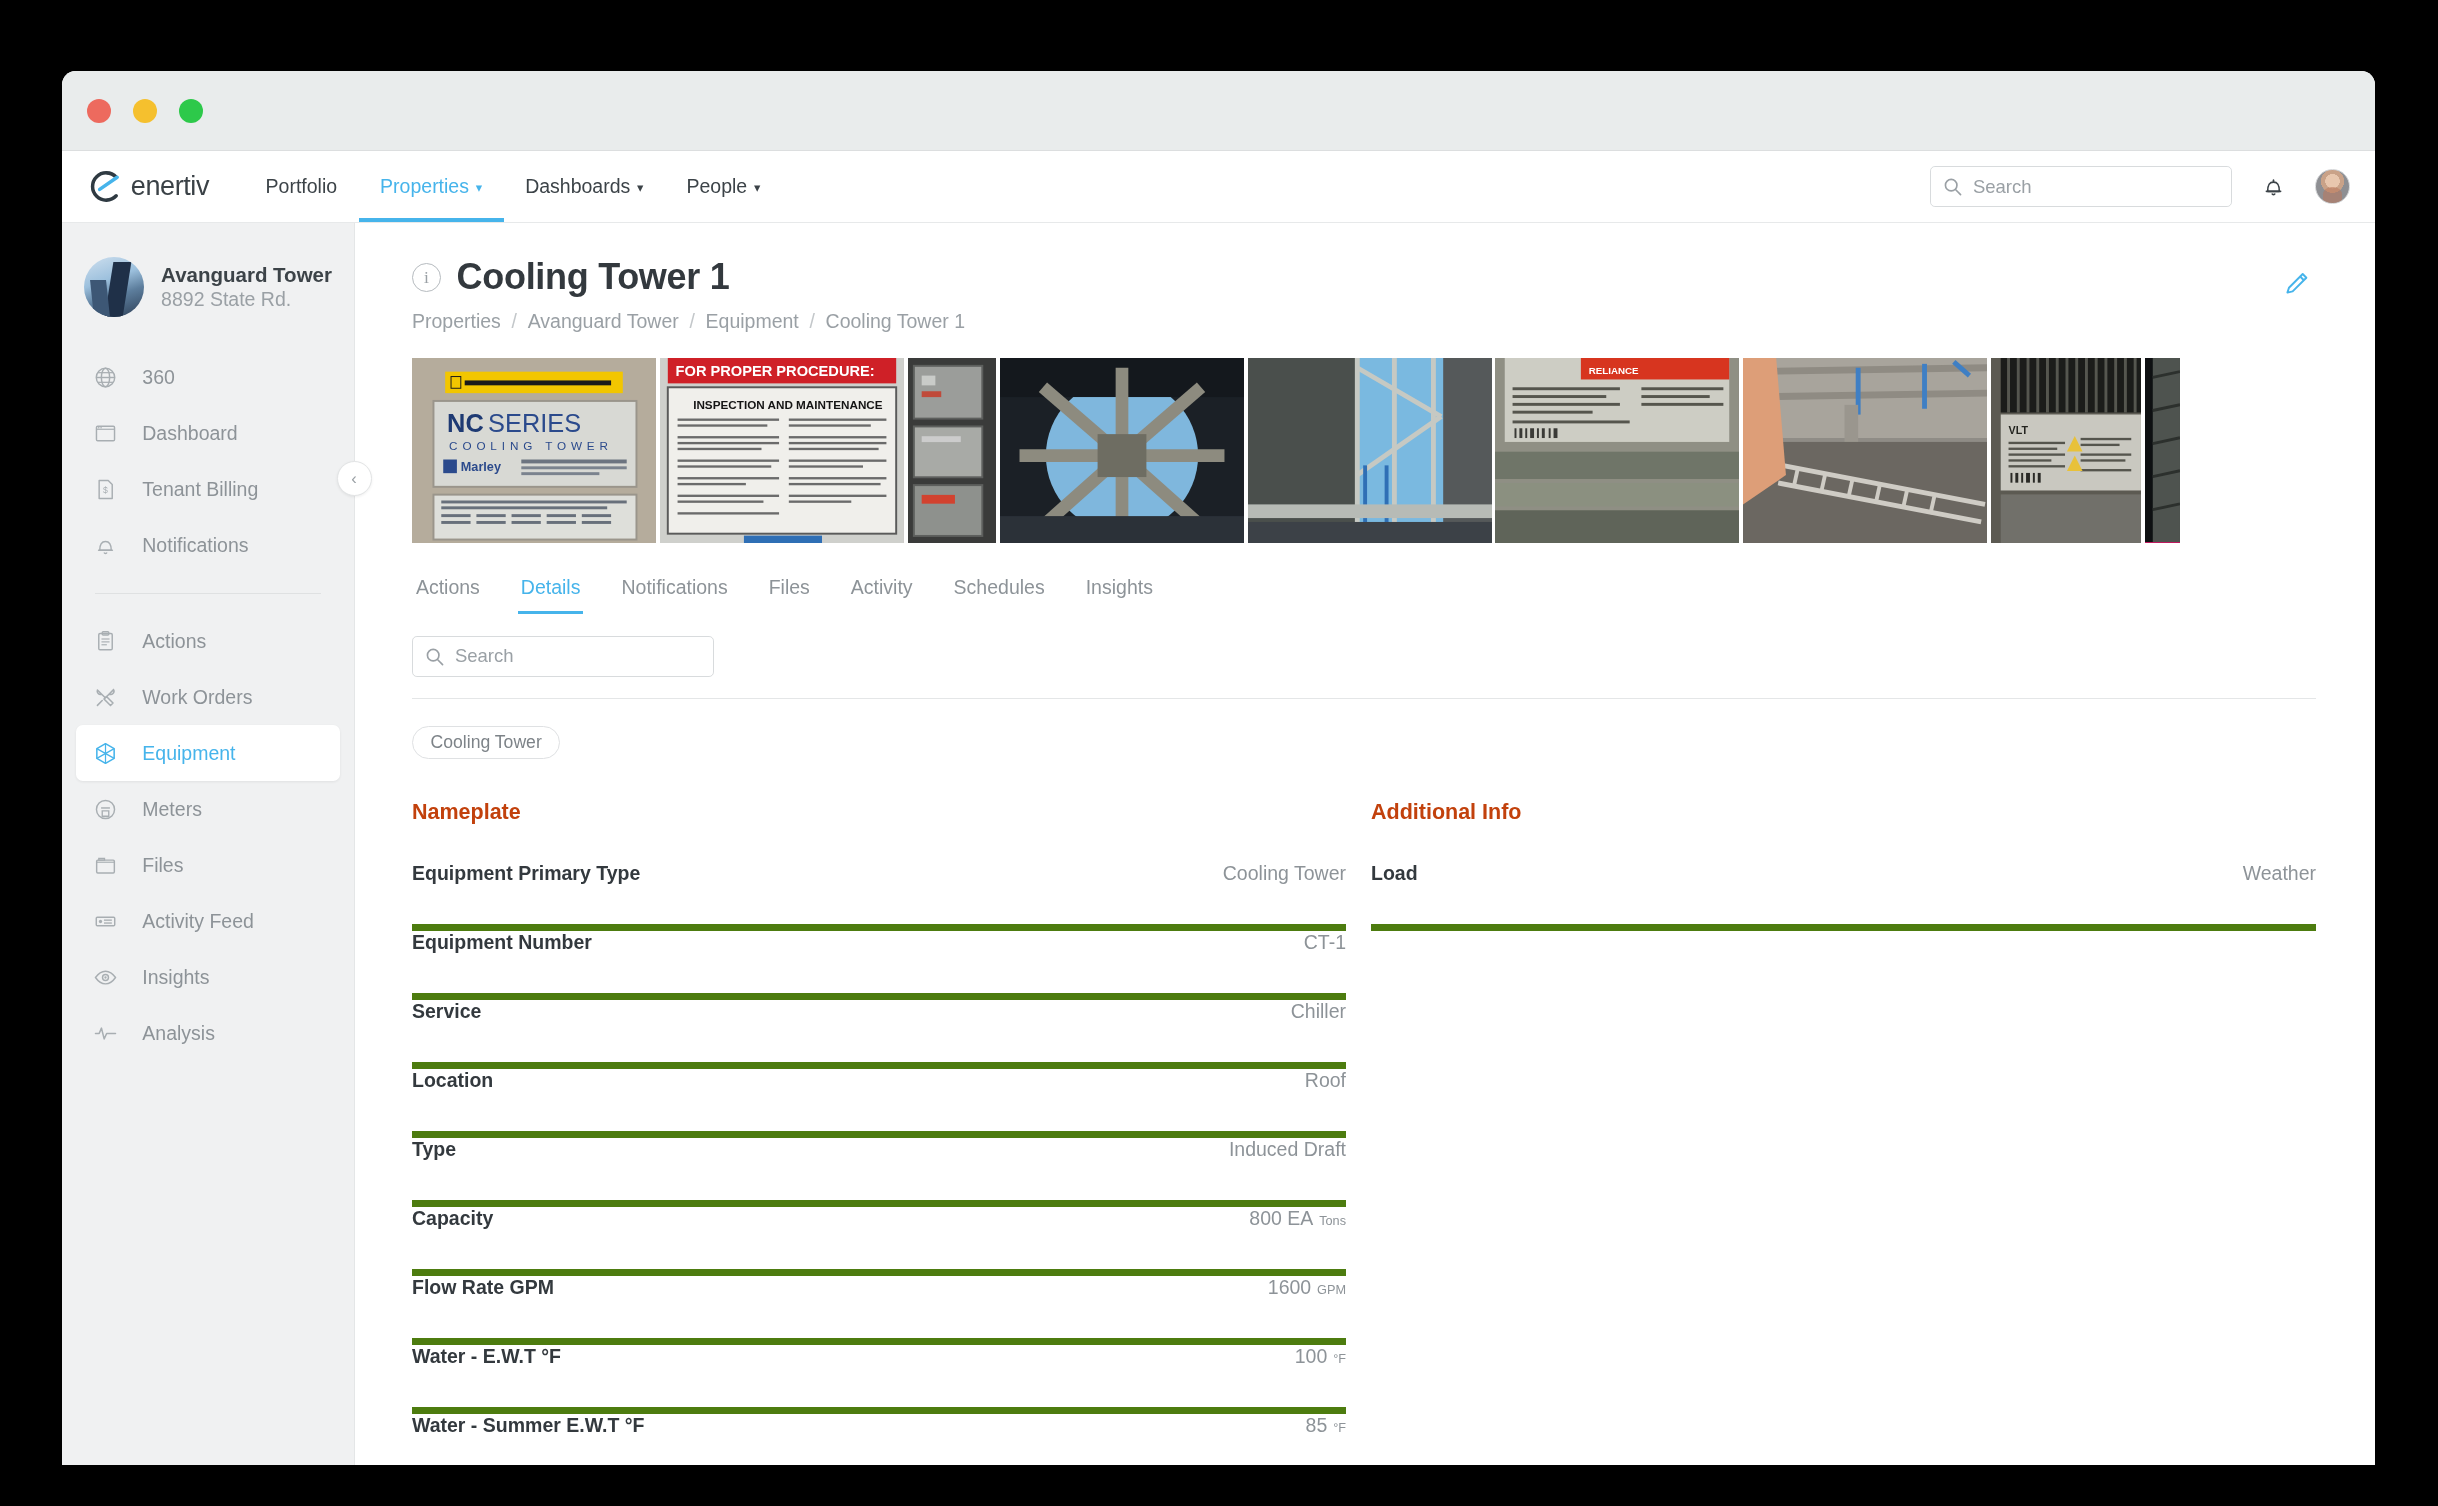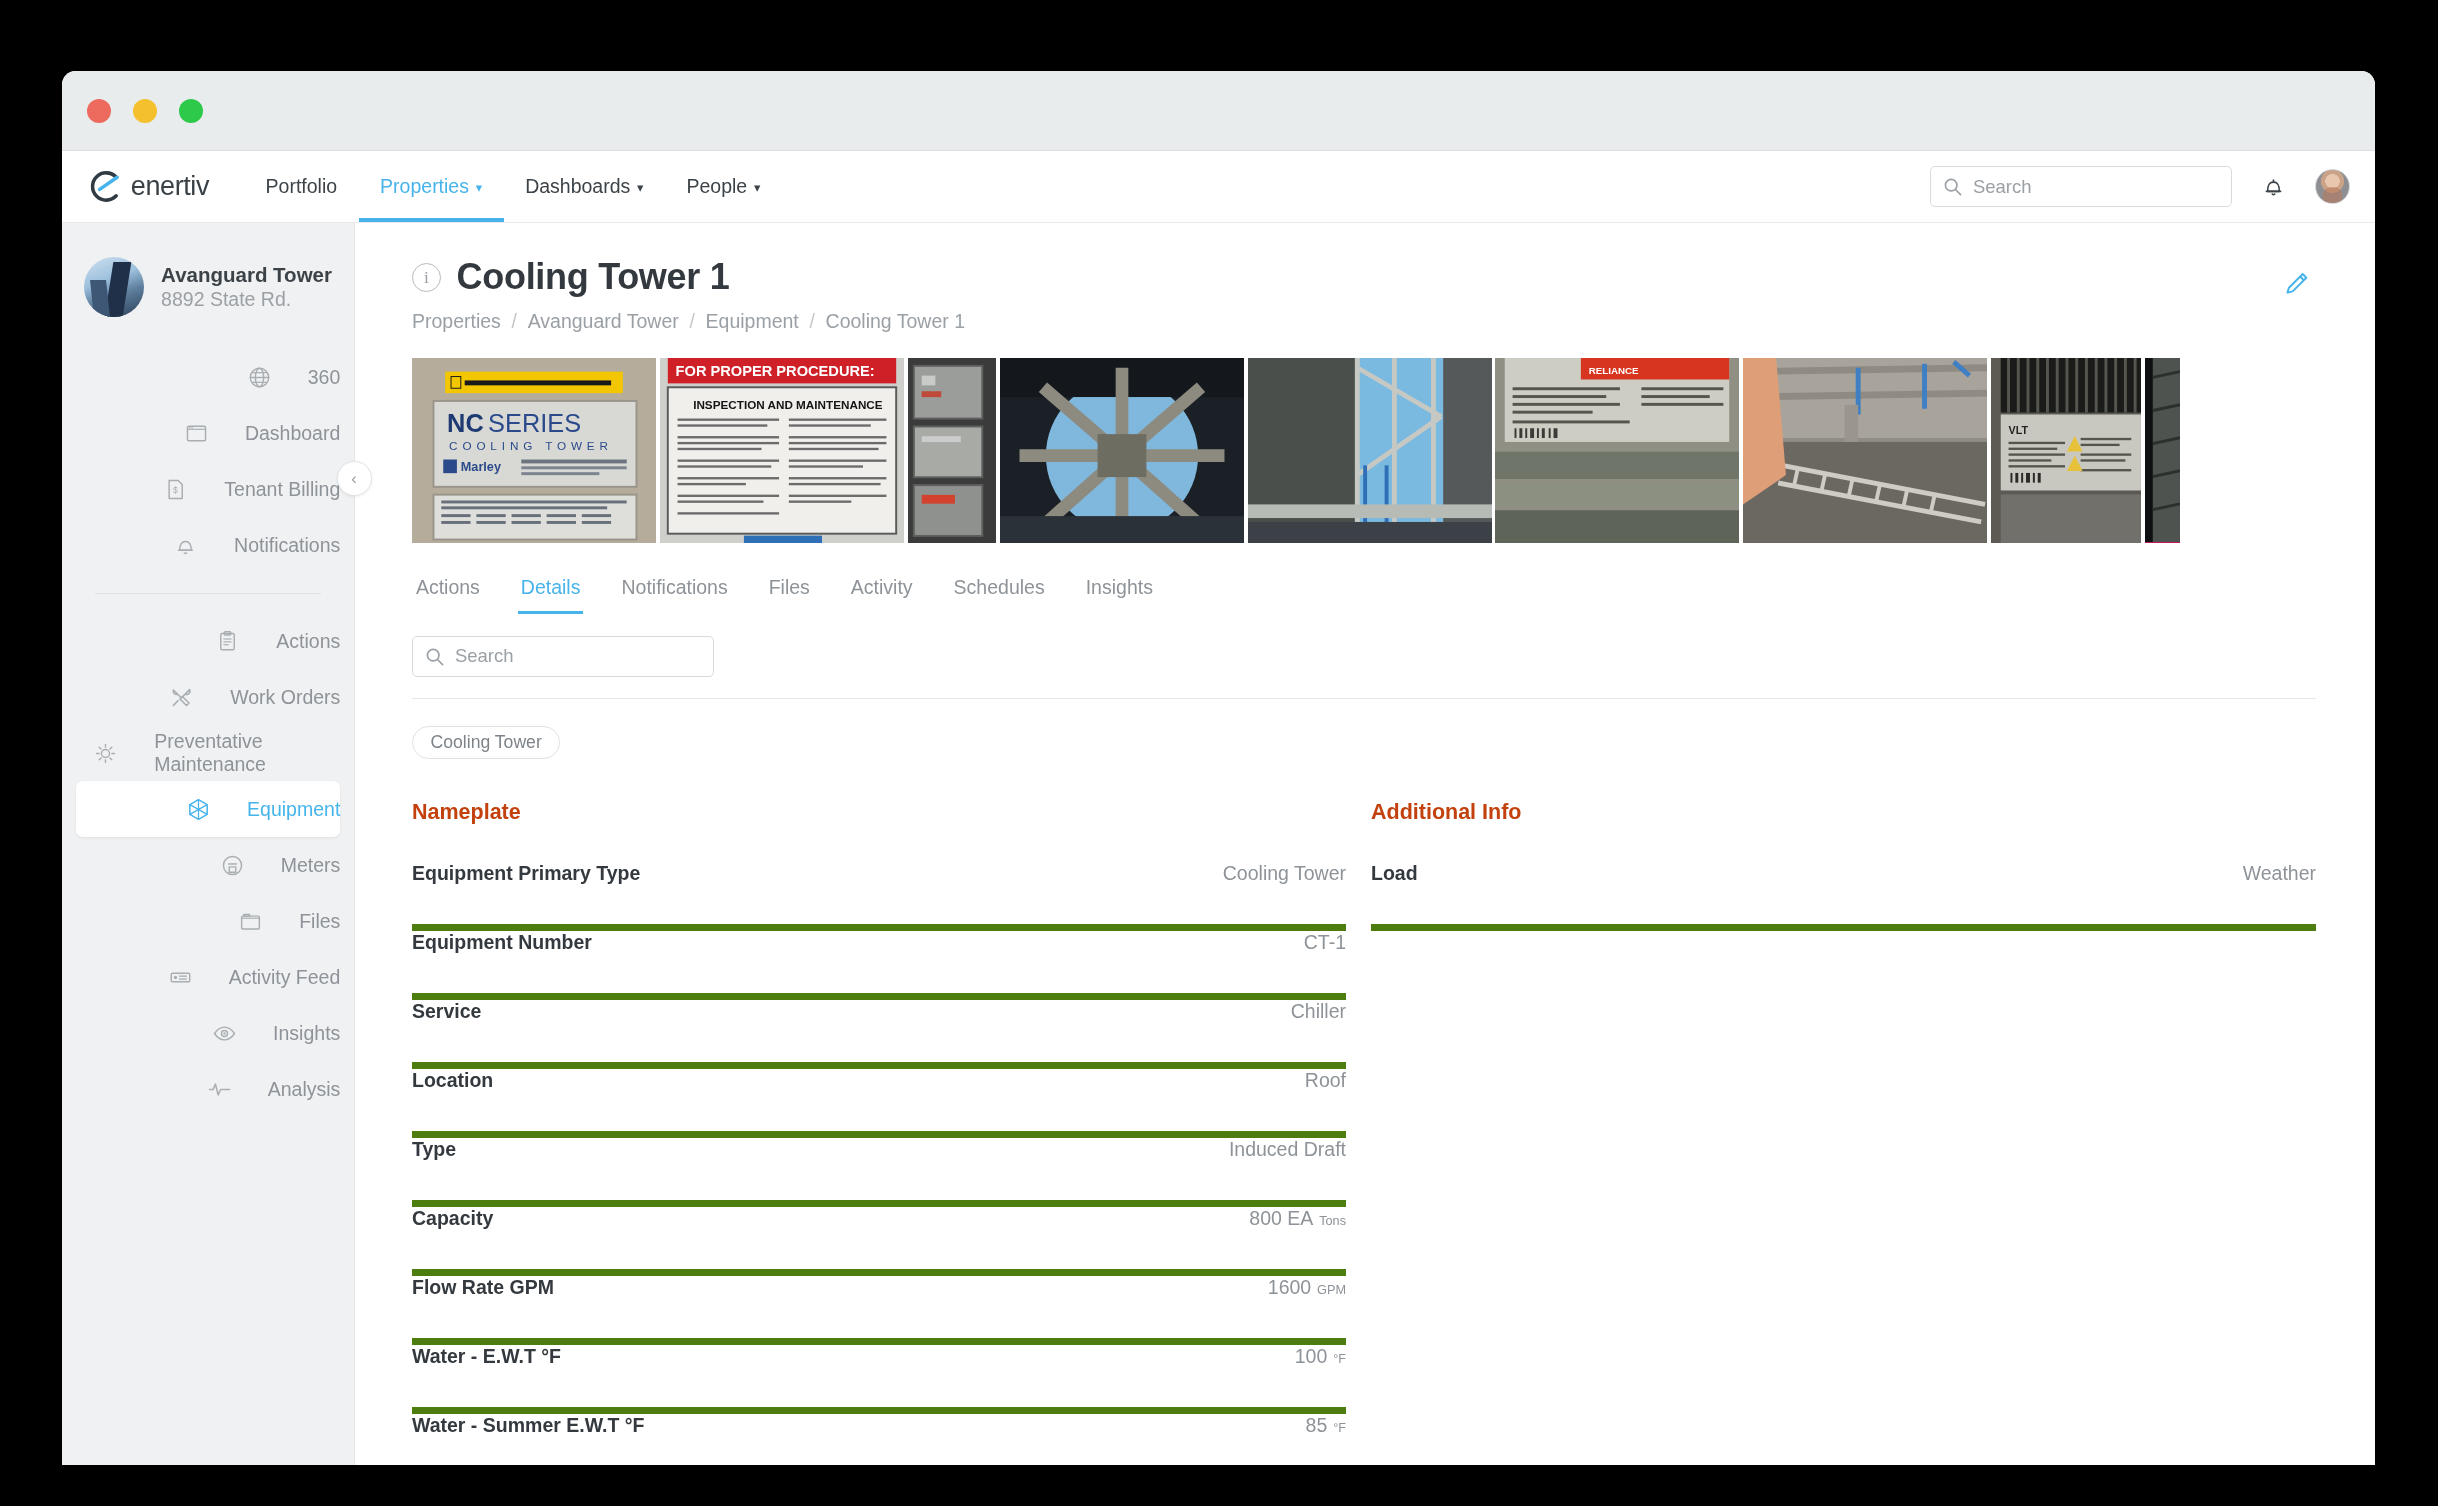--- a/index.html
+++ b/index.html
@@ -132,26 +132,25 @@
     position: absolute; right: -17.6px; top: 238px;
     width: 35px; height: 35px; border-radius: 50%;
     background: #ffffff; border: 1px solid #e2e4e5;
     display: flex; align-items: center; justify-content: center;
     color: #9aa0a5; font-size: 16.6px; cursor: pointer; z-index: 5;
     box-shadow: 0 1px 2.9px rgba(0,0,0,.07);
   }
 
   .nav-list { margin-top: 23.4px; }
   .nav-row {
-    display: flex; align-items: center; gap: 34px;
+    display: flex; align-items: center; gap: 22px;
     height: 56px; margin: 0 13.7px 0 13.7px;
     padding-left: 15.6px;
     border-radius: 6.8px;
     cursor: pointer;
-    justify-content: flex-end;
   }
   .nav-row .lbl { font-size: 19.5px; color: #8d9398; }
   .nav-row.active { background: #ffffff; box-shadow: 0 1px 2.9px rgba(0,0,0,.07); }
   .nav-row.active .lbl { color: #46b4eb; }
   .nav-icon { width: 29px; height: 29px; flex: 0 0 29px; display:flex; align-items:center; justify-content:center; color:#a8aeb2; }
   .nav-row.active .nav-icon { color:#46b4eb; }
   .divider { height: 1px; background: #dfe1e2; margin: 19.5px 33px 19.5px 33px; }
 
   
   .main {
@@ -388,38 +387,20 @@
               <svg width="25" height="25" viewBox="0 0 26 26">
                 <path d="M4.6 5.2 l7.6 7.6 M4.6 5.2 a3.4 3.4 0 0 0 4.4 4.4" fill="none" stroke="currentColor" stroke-width="1.6" stroke-linecap="round"></path>
                 <path d="M21.4 4.8 l-8.4 8.4 M21.4 4.8 a3.4 3.4 0 0 1 -4.6 4.6" fill="none" stroke="currentColor" stroke-width="1.6" stroke-linecap="round"></path>
                 <path d="M11.4 14.6 l6.8 6.8 l2.6 -2.6 l-6.8 -6.8 z" fill="none" stroke="currentColor" stroke-width="1.6" stroke-linejoin="round"></path>
                 <path d="M9.6 16.2 l-5 5" fill="none" stroke="currentColor" stroke-width="1.6" stroke-linecap="round"></path>
               </svg>
             </span>
             <span class="lbl">Work Orders</span>
           </div>
 
-          <div class="nav-row">
-            <span class="nav-icon">
-              <svg width="25" height="25" viewBox="0 0 26 26">
-                <circle cx="13" cy="13" r="4.2" fill="none" stroke="currentColor" stroke-width="1.5"></circle>
-                <g stroke="currentColor" stroke-width="1.5" stroke-linecap="round">
-                  <line x1="13" y1="3.6" x2="13" y2="6.4"></line>
-                  <line x1="13" y1="19.6" x2="13" y2="22.4"></line>
-                  <line x1="3.6" y1="13" x2="6.4" y2="13"></line>
-                  <line x1="19.6" y1="13" x2="22.4" y2="13"></line>
-                  <line x1="6.4" y1="6.4" x2="8.4" y2="8.4"></line>
-                  <line x1="17.6" y1="17.6" x2="19.6" y2="19.6"></line>
-                  <line x1="19.6" y1="6.4" x2="17.6" y2="8.4"></line>
-                  <line x1="8.4" y1="17.6" x2="6.4" y2="19.6"></line>
-                </g>
-              </svg>
-            </span>
-            <span class="lbl">Preventative Maintenance</span>
-          </div>
 
           <div class="nav-row active">
             <span class="nav-icon">
               <svg width="25" height="25" viewBox="0 0 26 26">
                 <path d="M13 2.8 L22 7.9 V18.1 L13 23.2 L4 18.1 V7.9 Z" fill="none" stroke="currentColor" stroke-width="1.6" stroke-linejoin="round"></path>
                 <path d="M13 2.8 V23.2 M4 7.9 L22 18.1 M22 7.9 L4 18.1" fill="none" stroke="currentColor" stroke-width="1.3"></path>
               </svg>
             </span>
             <span class="lbl">Equipment</span>
           </div>

